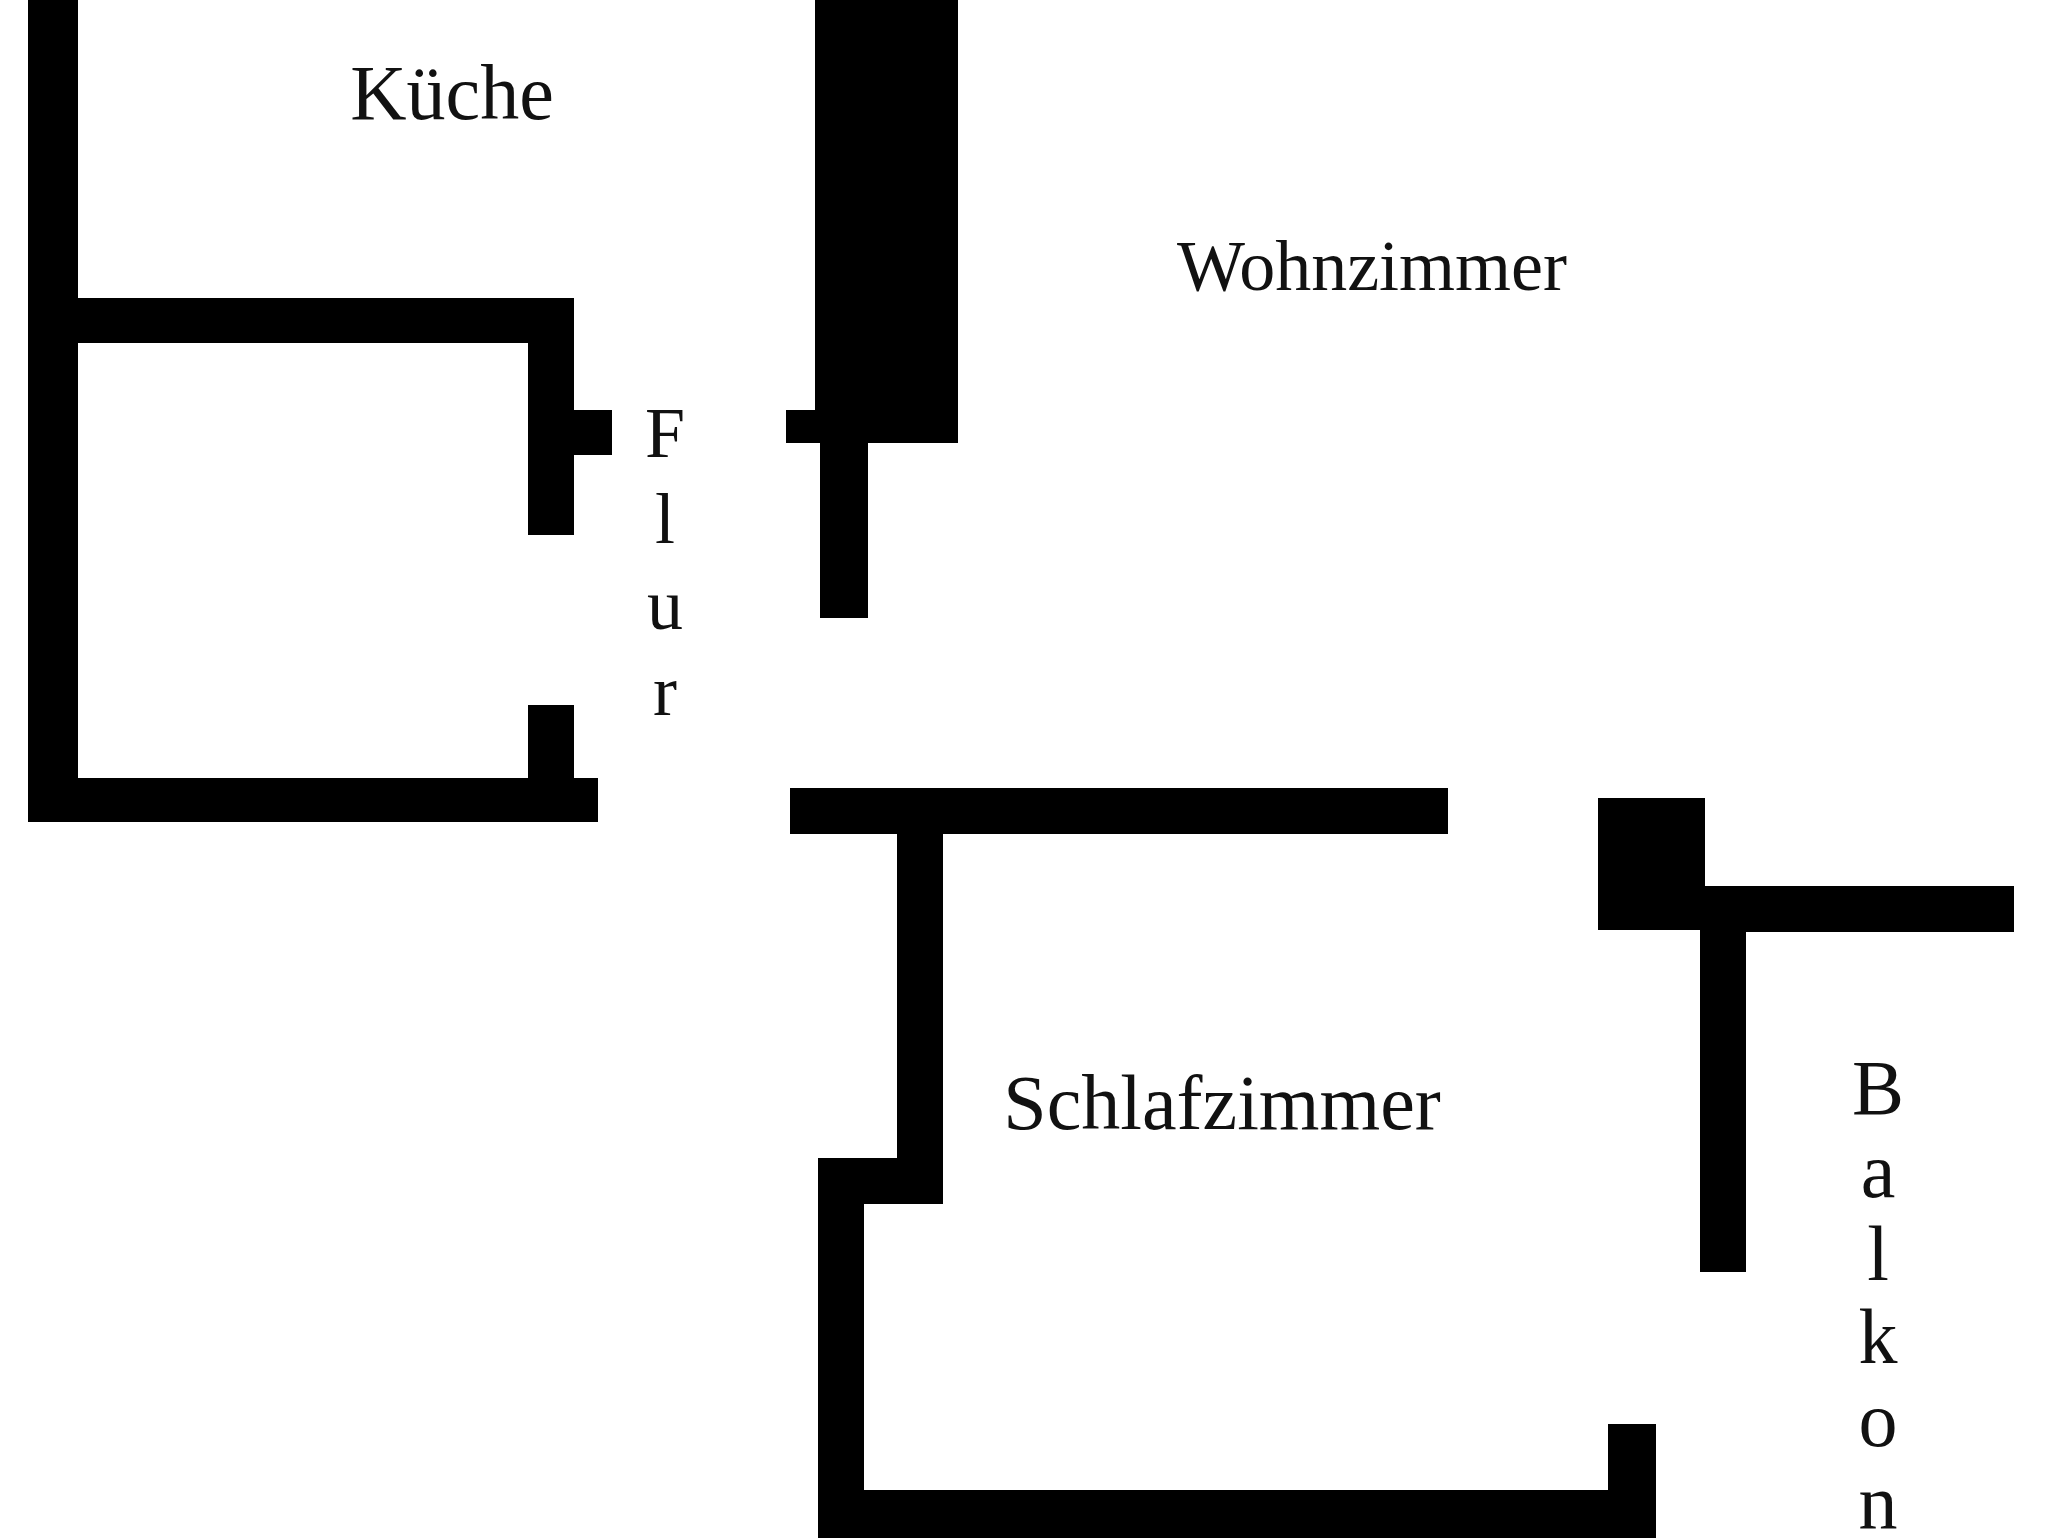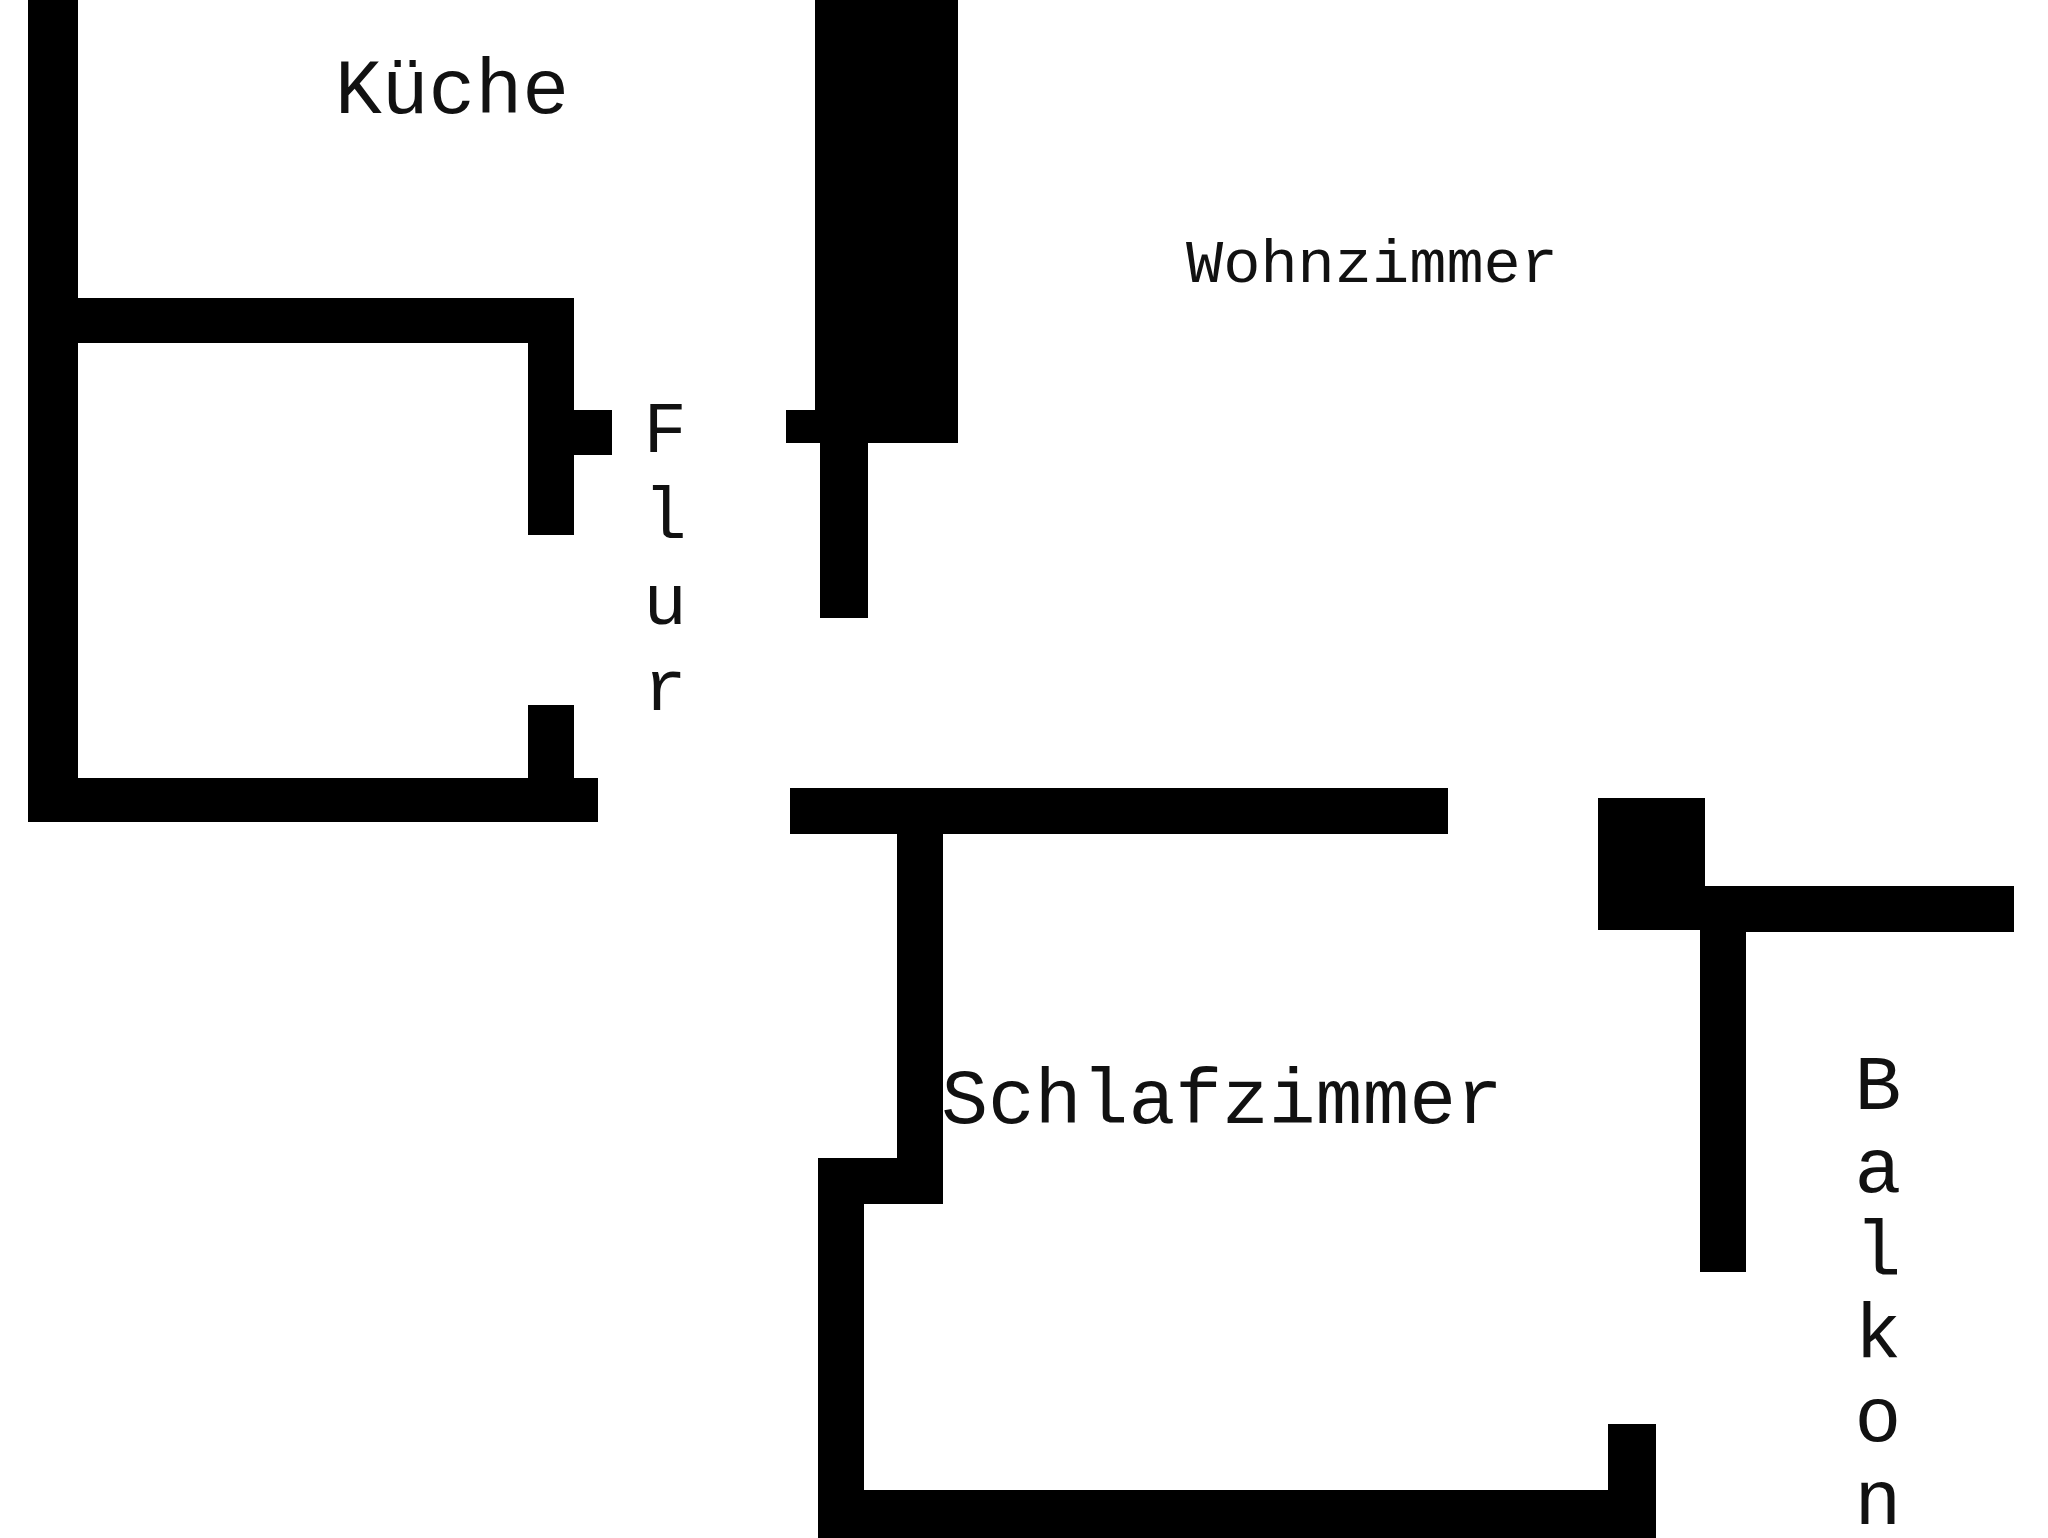--- a/index.html
+++ b/index.html
@@ -6,21 +6,21 @@
     margin: 0;
     padding: 0;
     background: #ffffff;
   }
   .plan {
     position: relative;
     width: 2014px;
     height: 1538px;
     background: var(--bg-color, #ffffff);
     overflow: hidden;
-    font-family: Liberation Mono, monospace;
+    font-family: Liberation Serif, serif;
     color: var(--text-color, #111111);
   }
   .wall {
     position: absolute;
     background: var(--wall-color, #000000);
   }
   .room-label {
     position: absolute;
     transform: translate(-50%, -50%);
     white-space: pre-line;
@@ -58,21 +58,21 @@
       <div class="wall" style="left: 1700px; top: 930px; width: 46px; height: 342px;"></div>
       <div class="wall" style="left: 897px; top: 834px; width: 46px; height: 330px;"></div>
       <div class="wall" style="left: 818px; top: 1158px; width: 125px; height: 46px;"></div>
       <div class="wall" style="left: 818px; top: 1204px; width: 46px; height: 334px;"></div>
       <div class="wall" style="left: 818px; top: 1490px; width: 838px; height: 48px;"></div>
       <div class="wall" style="left: 1608px; top: 1424px; width: 48px; height: 114px;"></div>
     </div>
 
   <div class="room-label" style="left:452px; top:93px; font-size:78px;">Küche</div>
 
-  <div class="room-label" style="left:1372px; top:266px; font-size:62px;text-align:center;">Wohnzimmer</div>
+  <div class="room-label" style="left:1372px; top:266px; font-size:72px;text-align:center;">Wohnzimmer</div>
 
 
   <div class="room-label" style="left:1222px; top:1103px; font-size:78px;">Schlafzimmer</div>
 
   <div>
       <div class="vletter" style="left: 665px; top: 433px; font-size: 72px;">F</div>
       <div class="vletter" style="left: 665px; top: 519px; font-size: 72px;">l</div>
       <div class="vletter" style="left: 665px; top: 605px; font-size: 72px;">u</div>
       <div class="vletter" style="left: 665px; top: 691px; font-size: 72px;">r</div>
       <div class="vletter" style="left: 1878px; top: 1088px; font-size: 78px;">B</div>

